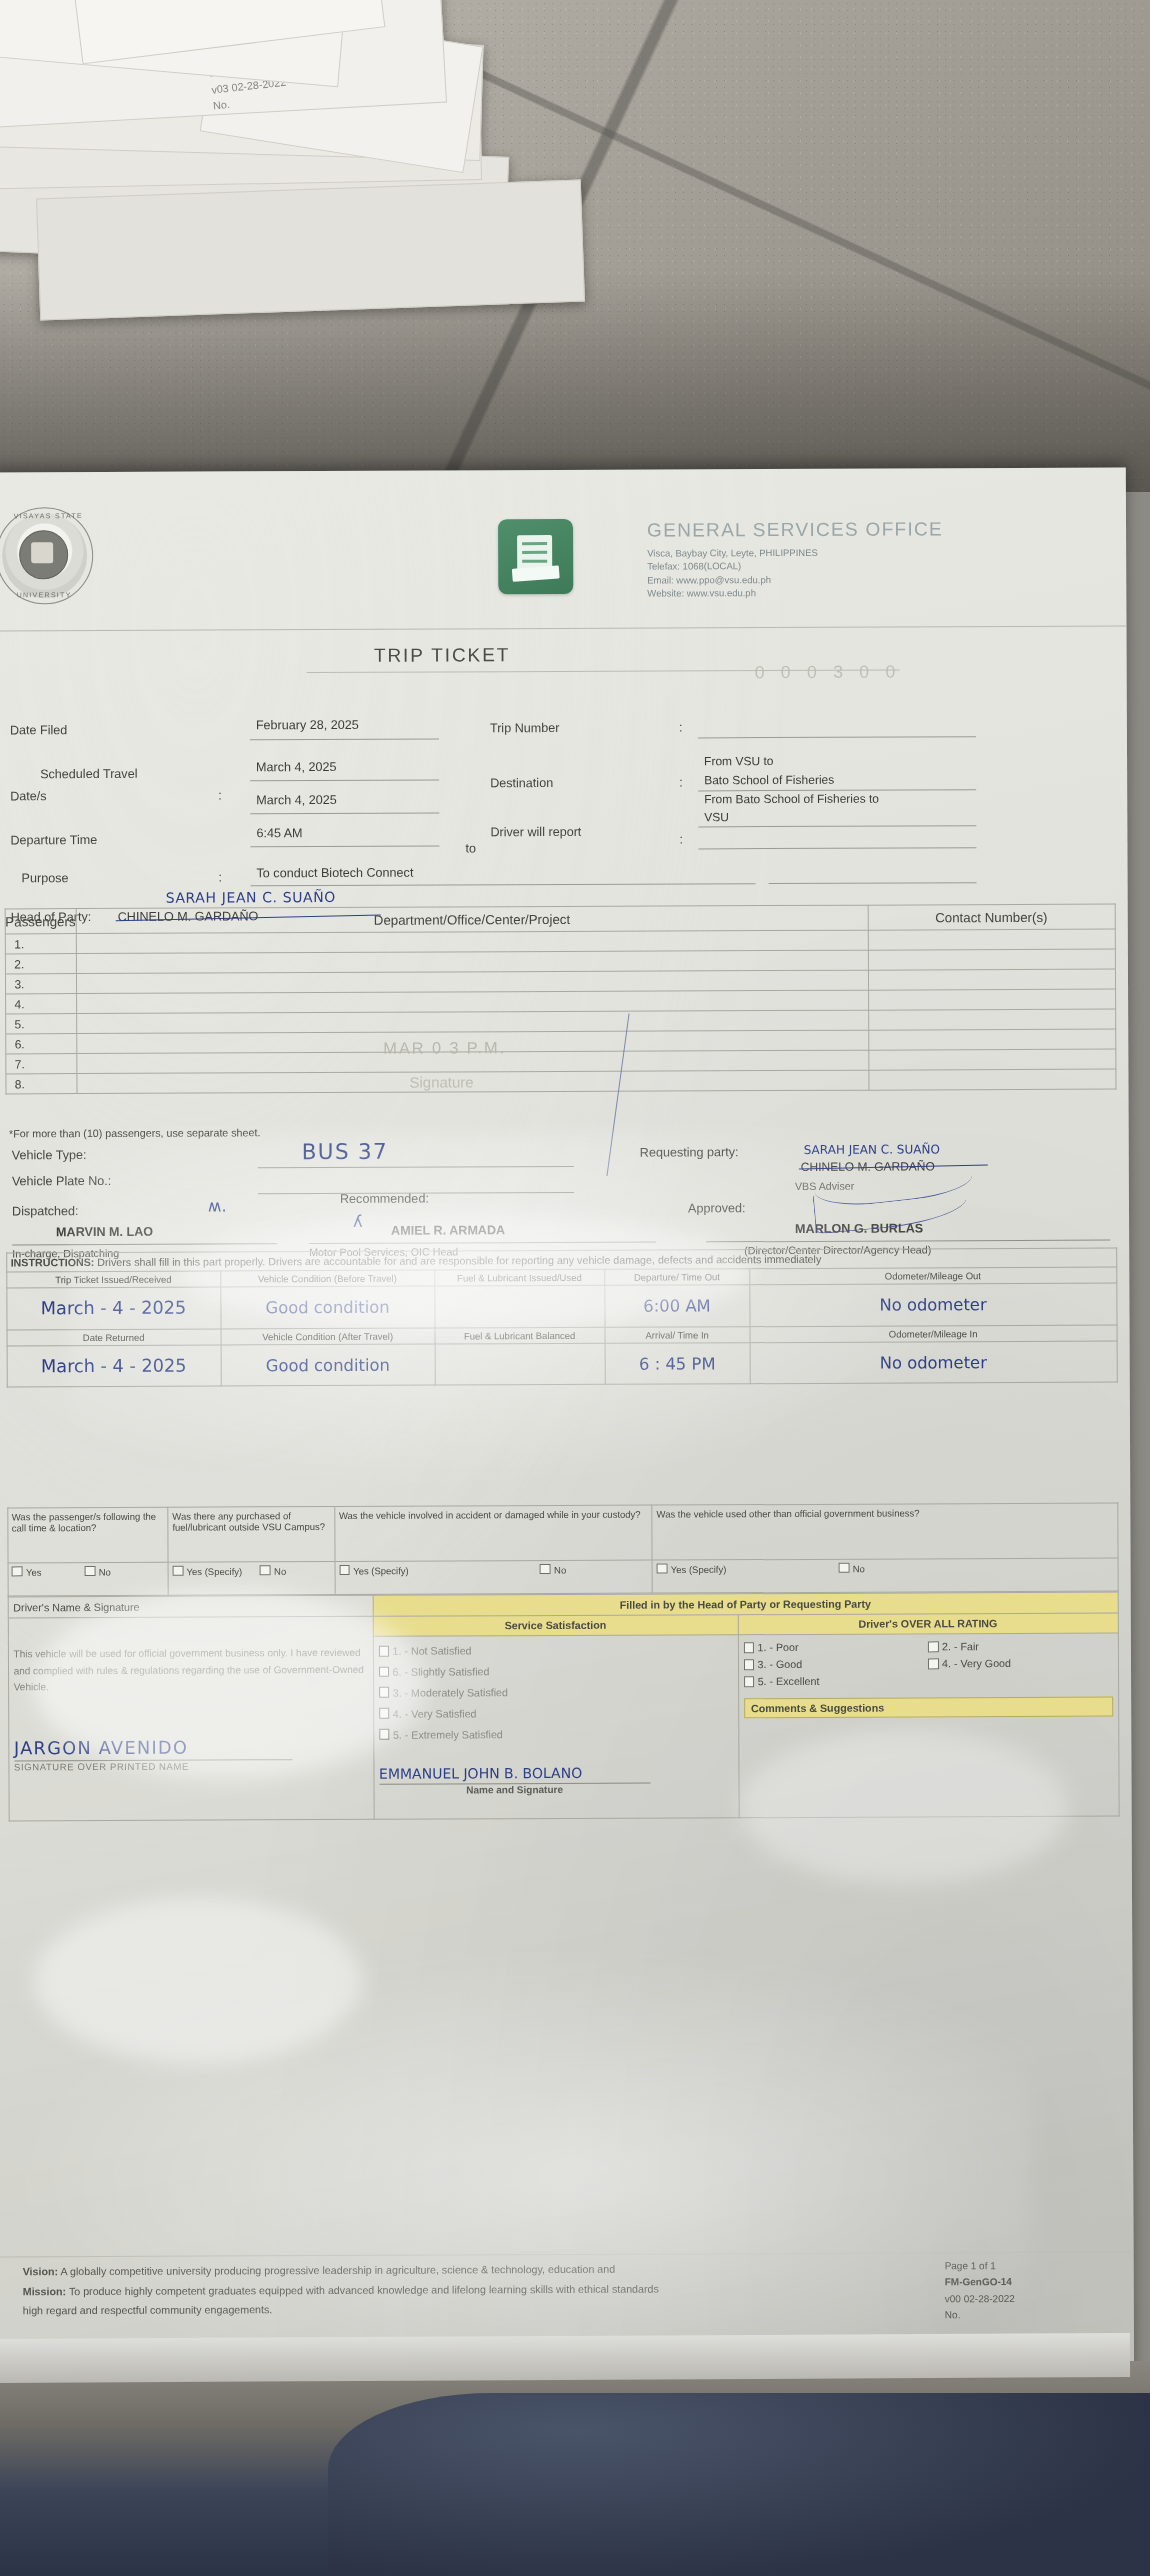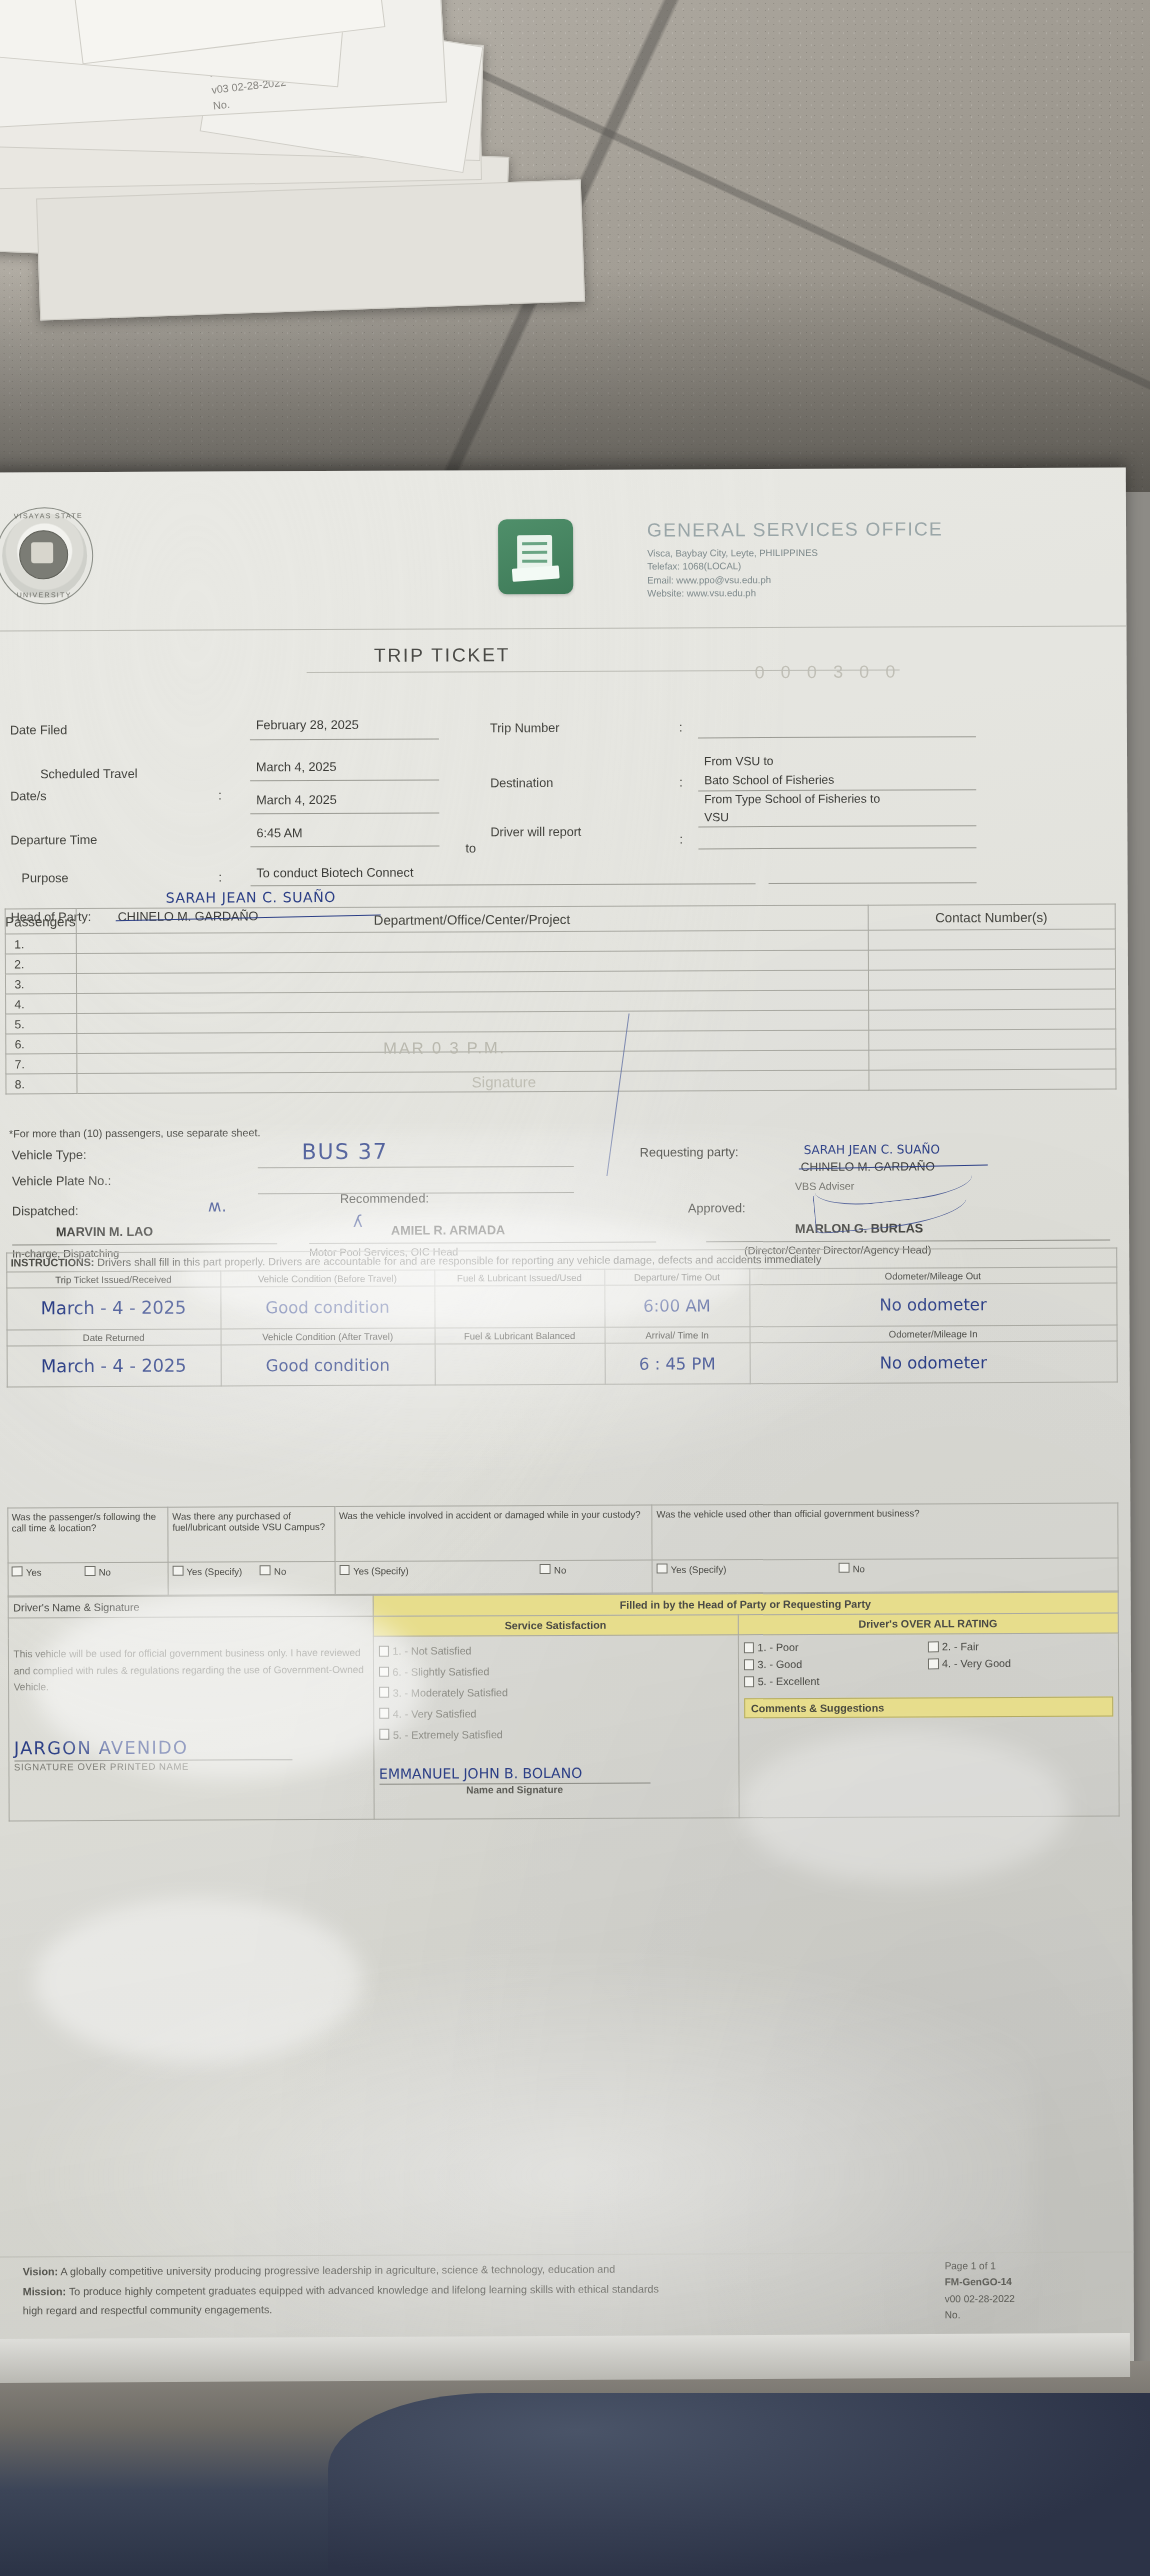--- a/index.html
+++ b/index.html
@@ -231,21 +231,21 @@
       <div class="val" style="left:265px;top:289px;">March 4, 2025</div>
       <div class="line" style="left:259px;top:309px;width:189px;"></div>
       <div class="val" style="left:265px;top:322px;">March 4, 2025</div>
       <div class="line" style="left:259px;top:342px;width:189px;"></div>
 
       <div class="lbl" style="left:499px;top:306px;">Destination</div>
       <div class="colon" style="left:688px;top:306px;">:</div>
       <div class="val" style="left:713px;top:285px;font-size:12px;">From VSU to</div>
       <div class="val" style="left:713px;top:304px;font-size:12px;">Bato School of Fisheries</div>
       <div class="line" style="left:707px;top:321px;width:278px;"></div>
-      <div class="val" style="left:713px;top:323px;font-size:12px;">From Type School of Fisheries to</div>
+      <div class="val" style="left:713px;top:323px;font-size:12px;">From Bato School of Fisheries to</div>
       <div class="val" style="left:713px;top:341px;font-size:12px;">VSU</div>
       <div class="line" style="left:707px;top:357px;width:278px;"></div>
 
       <div class="lbl" style="left:19px;top:361px;">Departure Time</div>
       <div class="val" style="left:265px;top:355px;">6:45 AM</div>
       <div class="line" style="left:259px;top:375px;width:189px;"></div>
 
       <div class="lbl" style="left:499px;top:355px;">Driver will report</div>
       <div class="lbl" style="left:474px;top:371px;">to</div>
       <div class="colon" style="left:688px;top:363px;">:</div>
@@ -307,21 +307,21 @@
             </tr>
         <tr>
               <td class="numcell">8.</td>
               <td></td>
               <td></td>
             </tr>
       </tbody>
         </table>
 
       <div style="position:absolute;left:391px;top:568px;width:303px;color:#b9b8ae;font-size:16.4px;letter-spacing:1.9px;">MAR 0 3 P.M.</div>
-      <div style="position:absolute;left:417px;top:603px;width:189px;color:#bfbeb4;font-size:15px;text-align:center;">Signature</div>
+      <div style="position:absolute;left:417px;top:603px;width:189px;color:#bfbeb4;font-size:15px;">Signature</div>
       <div style="position:absolute;left:625px;top:543px;width:1.3px;height:164px;background:#5a6aa0;transform:rotate(8deg);opacity:.75;"></div>
 
       <div class="note" style="left:16.4px;top:655px;">*For more than (10) passengers, use separate sheet.</div>
 
       <div class="lbl" style="left:19px;top:676px;">Vehicle Type:</div>
       <div class="line" style="left:265px;top:696px;width:316px;"></div>
       <div class="hw" style="left:309px;top:668px;font-size:21.5px;letter-spacing:1.3px;">BUS 37</div>
 
       <div class="lbl" style="left:19px;top:702px;">Vehicle Plate No.:</div>
       <div class="line" style="left:265px;top:722px;width:316px;"></div>

